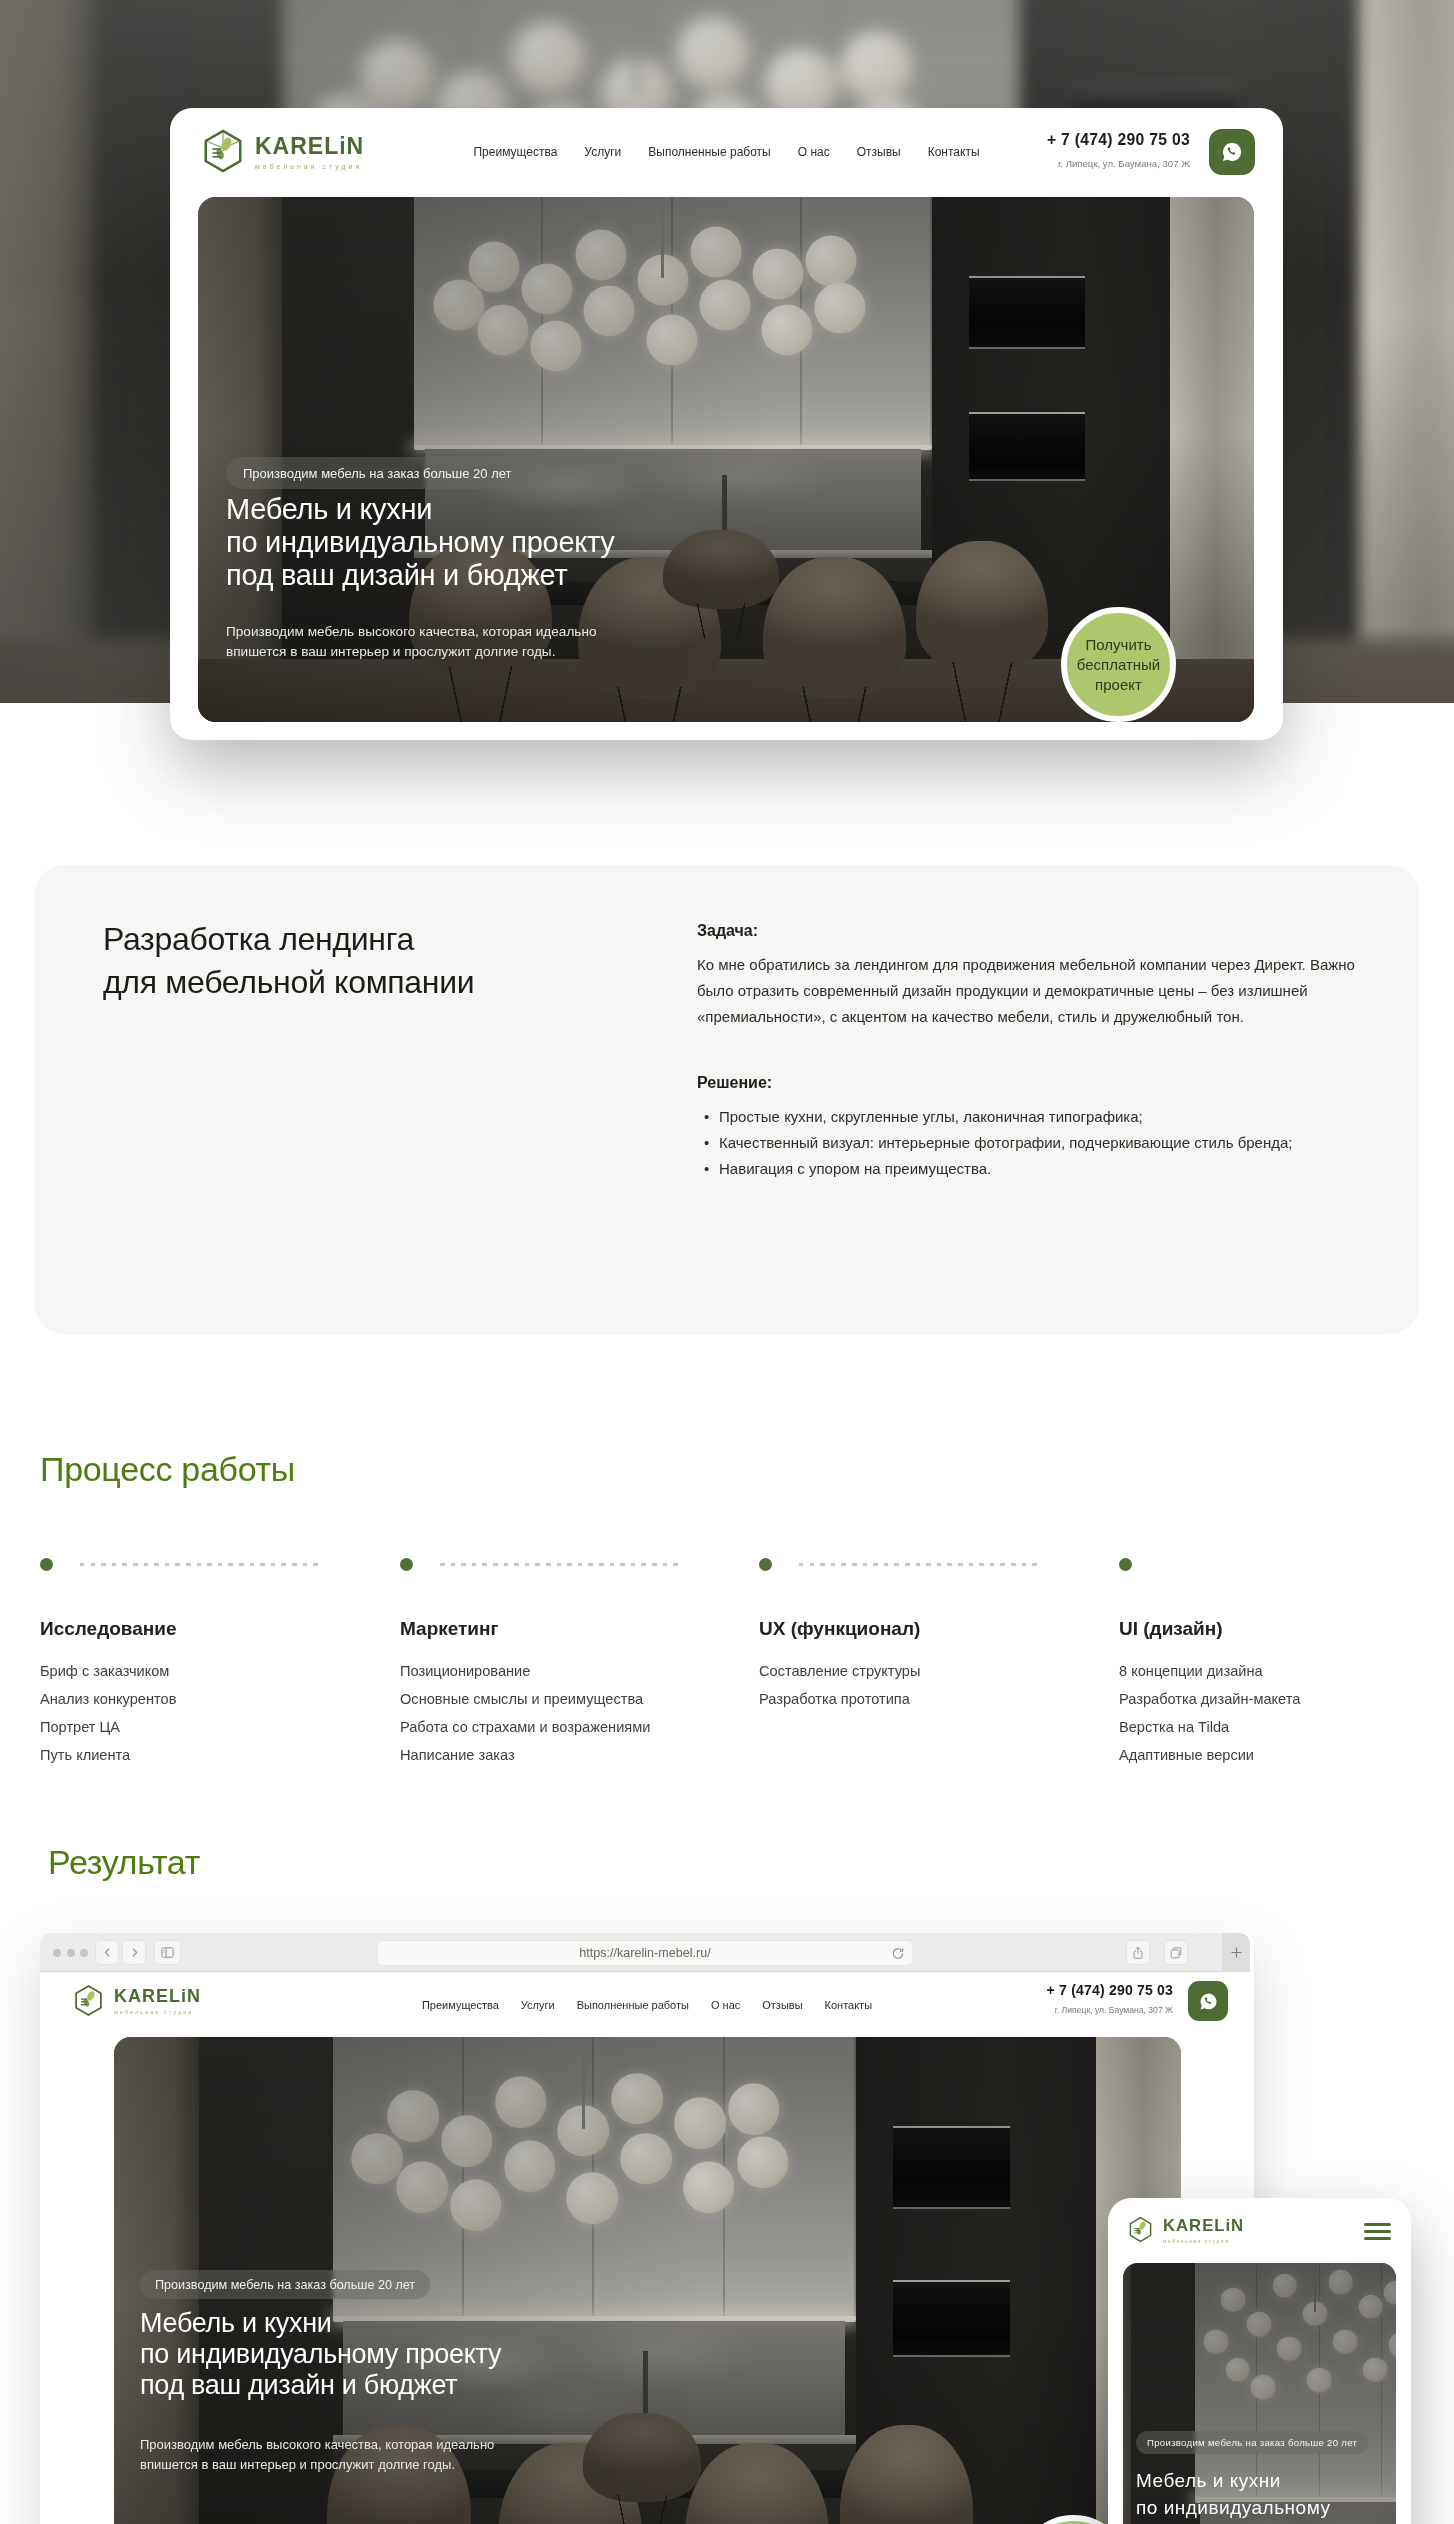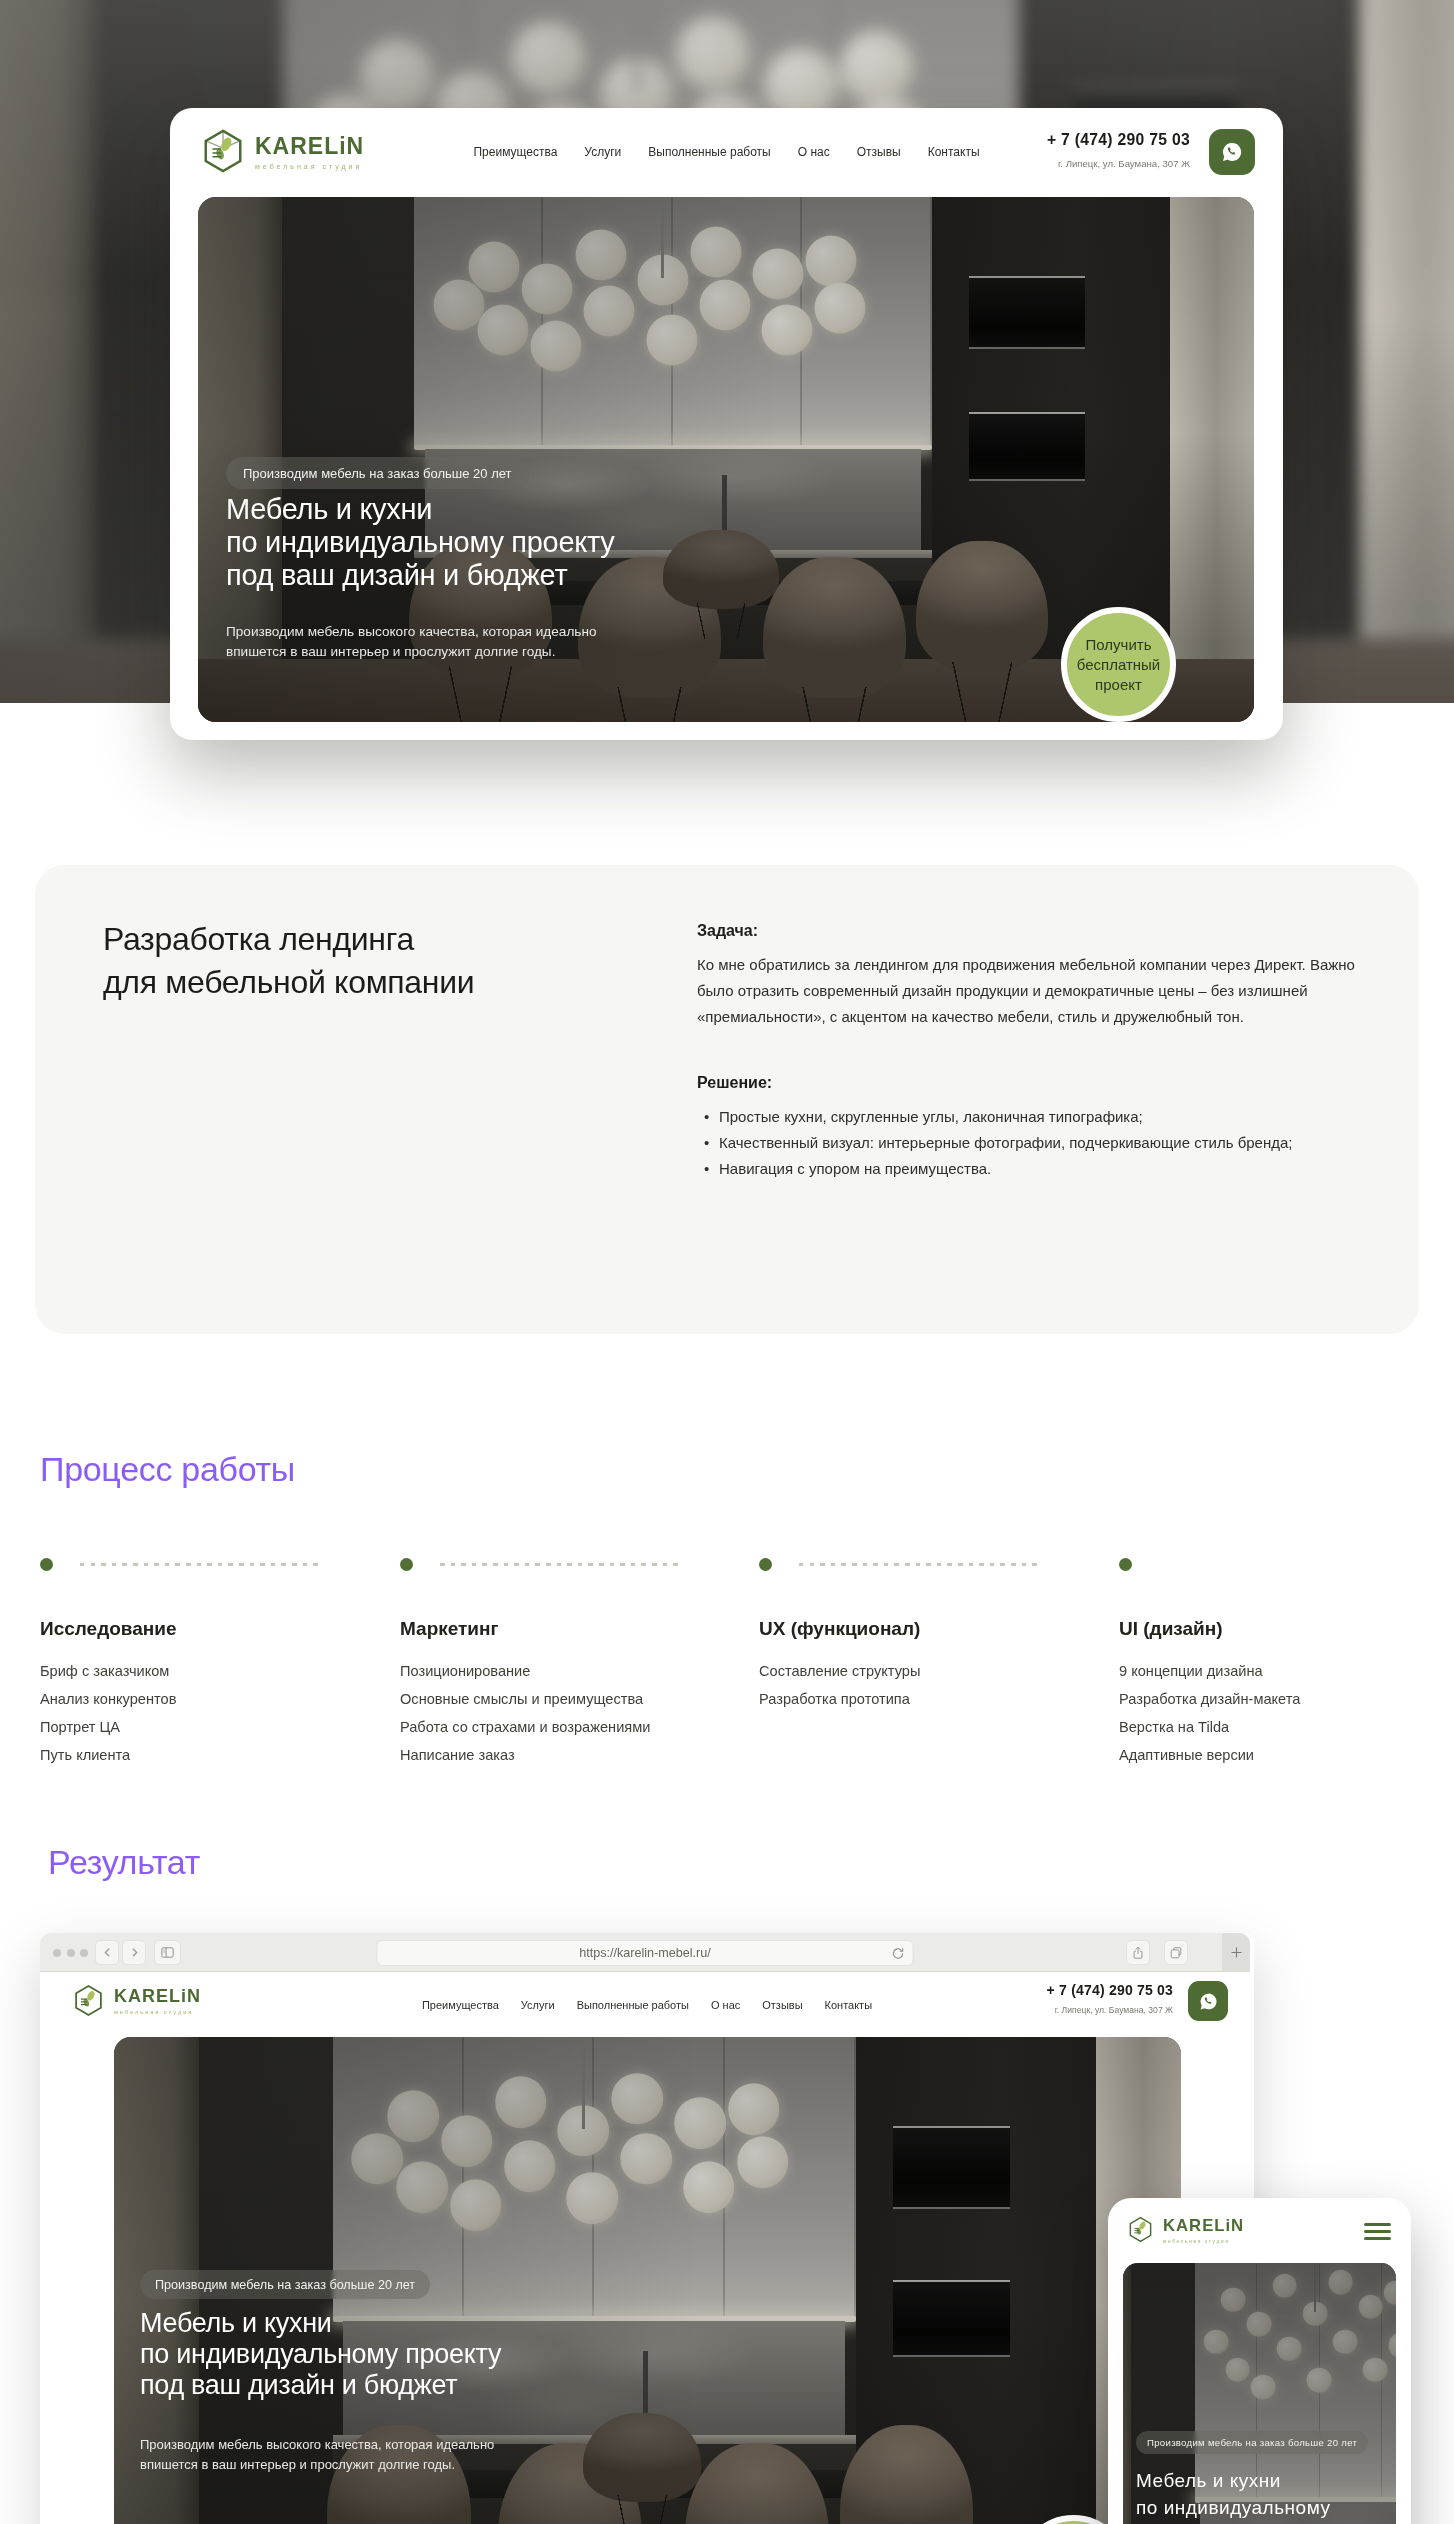--- a/index.html
+++ b/index.html
@@ -71,21 +71,21 @@
   .case-title{left:68px;top:53px;font-size:32px;line-height:43px;font-weight:400;color:#1c1c19;letter-spacing:-0.3px}
   .case-right{left:662px;top:57px;width:677px}
   .case-label{font-size:16px;font-weight:700;color:#1d1d1a}
   .case-text{margin-top:12px;font-size:15px;line-height:26px;color:#2e2e2b}
   .case-label2{margin-top:44px}
   .case-list{margin-top:12px;list-style:none}
   .case-list li{position:relative;padding-left:22px;font-size:15px;line-height:26px;color:#2e2e2b}
   .case-list li::before{content:"•";position:absolute;left:7px;color:#2e2e2b}
 
   
-  .sec-h{font-size:34px;font-weight:500;color:#8b5cf6;letter-spacing:-0.3px}
+  .sec-h{font-size:34px;font-weight:500;color:#4d7c0f;letter-spacing:-0.3px}
   .process-title{left:40px;top:1450px}
   .pcol{top:1558px;width:333px}
   .pcol .dot{position:absolute;left:0;top:0;width:13px;height:13px;border-radius:50%;background:#536f38}
   .pcol .dots{position:absolute;left:40px;top:5px;width:242px;height:3px;background:repeating-linear-gradient(90deg,#c6cabe 0 4.5px,transparent 4.5px 10.6px)}
   .pcol .pc-title{position:absolute;left:0;top:60px;font-size:19px;font-weight:600;color:#21211d}
   .pcol .pc-items{position:absolute;left:0;top:99px}
   .pcol .pc-items div{font-size:14.6px;line-height:28px;color:#3f3f3b}
   .pc1{left:40px}.pc2{left:400px}.pc3{left:759px}.pc4{left:1119px}
 
   
@@ -314,21 +314,21 @@
     <div class="pc-title">UX (функционал)</div>
     <div class="pc-items">
       <div>Составление структуры</div>
         <div>Разработка прототипа</div>
     </div>
   </div>
   <div class="abs pcol pc4">
     <span class="dot"></span>
     <div class="pc-title">UI (дизайн)</div>
     <div class="pc-items">
-      <div>9 концепции дизайна</div>
+      <div>8 концепции дизайна</div>
         <div>Разработка дизайн-макета</div>
       <div>Верстка на Tilda</div>
         <div>Адаптивные версии</div>
     </div>
   </div>
 
   <h2 class="abs sec-h result-title">Результат</h2>
 
   <div class="abs browser">
     <div class="chrome">

